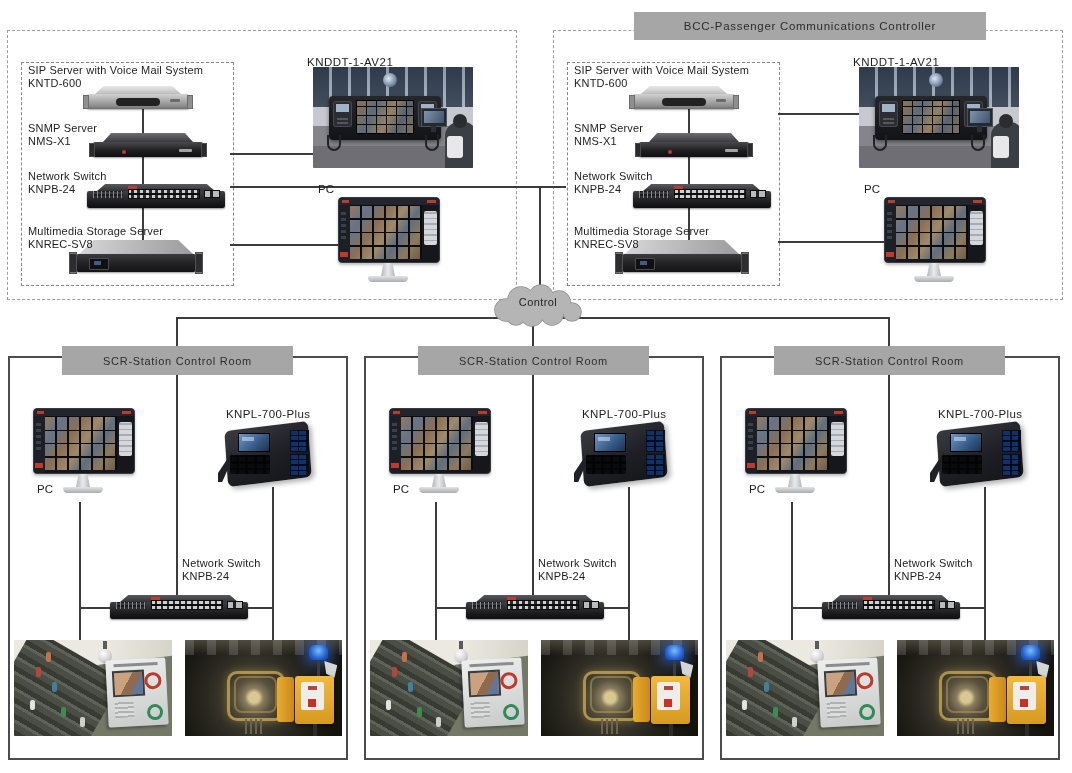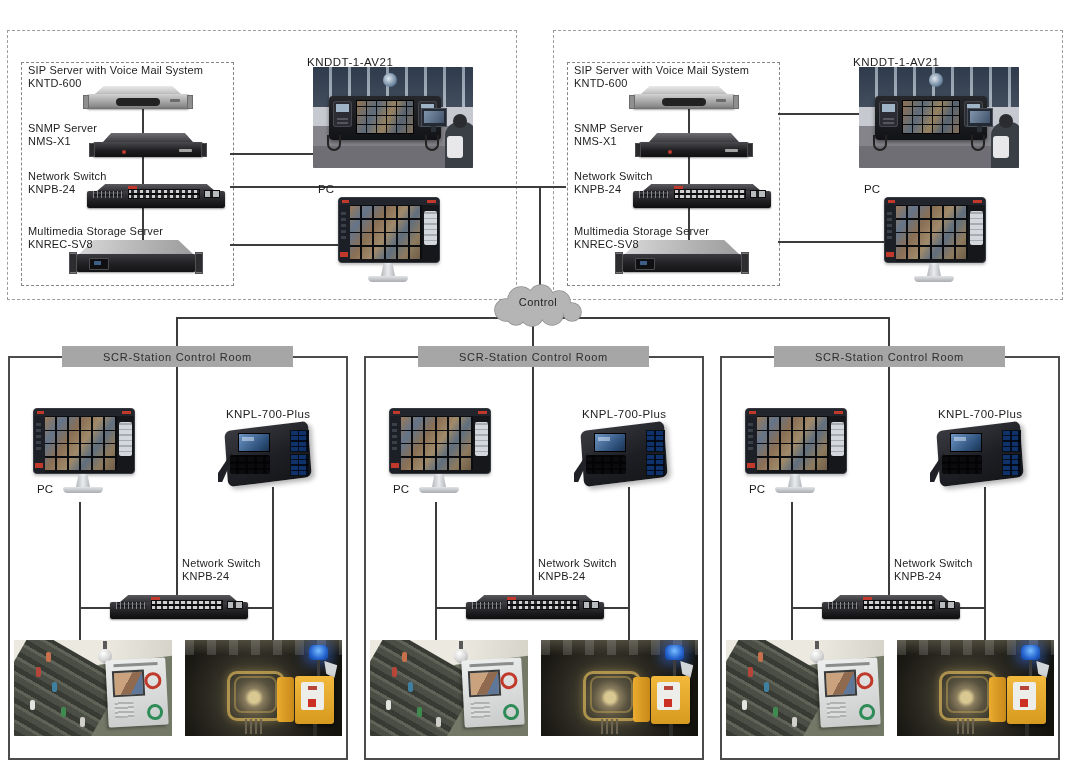--- a/index.html
+++ b/index.html
@@ -31,21 +31,21 @@
   .ctrl-box .pos-srvgray{left:78px;top:74px;}
   .ctrl-box .pos-srvblack{left:84px;top:121px;}
   .ctrl-box .pos-sw{left:80px;top:172px;}
   .ctrl-box .pos-storage{left:64px;top:228px;}
   .ctrl-box .pos-knddt{left:306px;top:55px;}
   .ctrl-box .pos-imac{left:331px;top:185px;}
   
   .scr-room{position:absolute;top:346px;width:340px;height:412px;}
   .scr-room .box{position:absolute;left:0;top:10px;width:336px;height:400px;
                  border:2px solid #4c4c4c;z-index:0;}
-  .scr-room .bar{left:54px;top:0;width:231px;height:21px;font-size:11px;}
+  .scr-room .bar{left:54px;top:0;width:231px;height:29px;font-size:11px;}
   .scr-room .l{position:absolute;background:#3c3c3c;z-index:1;}
   .scr-room .drop{left:168px;top:21px;width:2px;height:228px;}
   .scr-room .pcline{left:71px;top:156px;width:2px;height:138px;}
   .scr-room .knplline{left:264px;top:141px;width:2px;height:153px;}
   .scr-room .stub-l{left:71px;top:261px;width:42px;height:2px;}
   .scr-room .stub-r{left:236px;top:261px;width:30px;height:2px;}
   .scr-room .pos-imac{left:25px;top:62px;}
   .scr-room .lbl-pc{left:29px;top:137px;font-size:11.5px;}
   .scr-room .lbl-knpl{left:218px;top:62px;font-size:11.5px;letter-spacing:.4px;}
   .scr-room .pos-knpl{left:208px;top:78px;}
@@ -362,20 +362,21 @@
           <div class="side"></div>
           <div class="pad"></div>
         </div>
       <div class="neck"></div>
         <div class="foot"></div>
     </div>
   </div>
 
   <div class="ctrl-box" style="left:553px">
     <div class="outer"></div>
+    <div class="bar">BCC-Passenger Communications Controller</div>
     <div class="inner"></div>
     <div class="spine"></div>
 
     <div class="lbl lbl-sip">
       <span>SIP Server with Voice Mail System</span>
       <span>KNTD-600</span>
     </div>
     <div class="srv-gray pos-srvgray">
       <div class="top"></div>
         <div class="body"></div>

